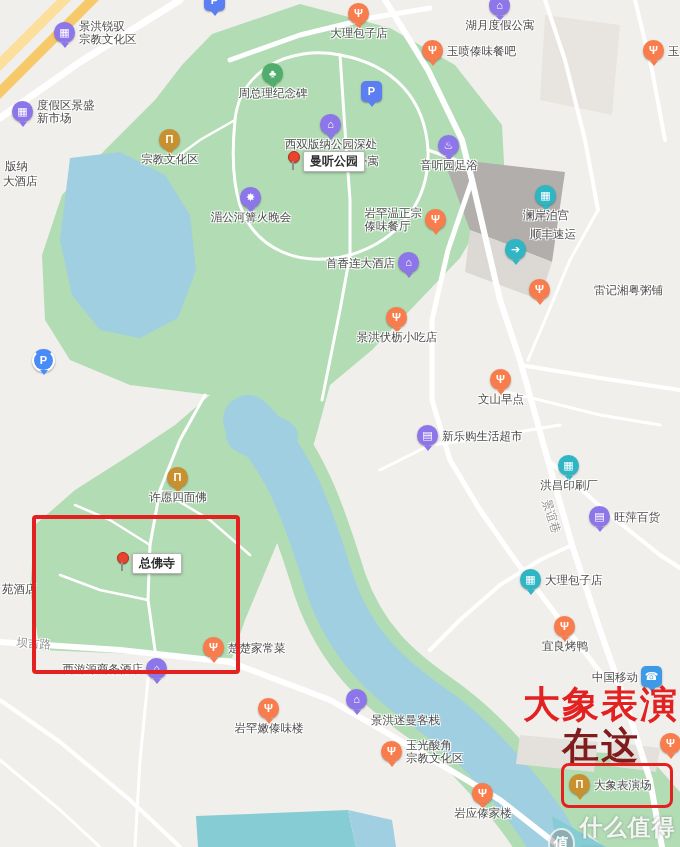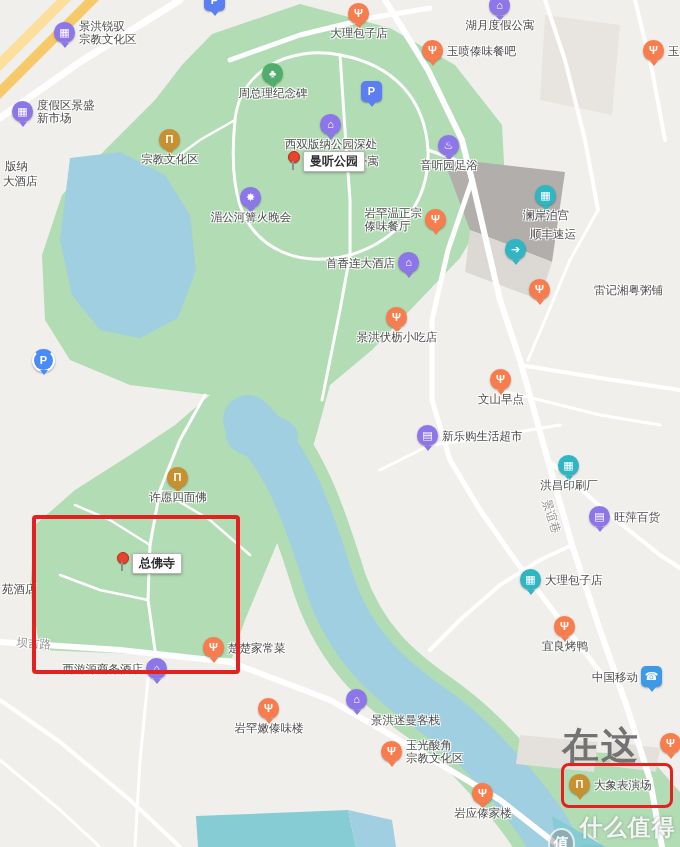--- a/index.html
+++ b/index.html
@@ -363,21 +363,22 @@
         <i></i>
       </div>
       <div class="selbox" style="left: 303px; top: 151px;">曼听公园</div>
       <div class="redpin" style="left: 122px; top: 557px;">
         <i></i>
       </div>
       <div class="selbox" style="left: 132px; top: 553px;">总佛寺</div>
     </div>
 
   <div id="anno-layer">
-    <div class="bigred" style="left: 601px; top: 721px; color: #737373;">在这</div>
+    <div class="bigred" style="left: 601px; top: 680px; color: rgb(227, 33, 33);">大象表演</div>
+    <div class="bigred" style="left: 601px; top: 721px; color: #7f1d1d;">在这</div>
   <div class="annobox" style="left: 32px; top: 515px; width: 200px; height: 151px; border-width: 4px; border-radius: 4px; border-color: rgb(227, 33, 33);"></div>
       <div class="annobox" style="left: 561px; top: 763px; width: 106px; height: 39px; border-width: 3px; border-radius: 8px; border-color: rgb(227, 33, 33);"></div>
     </div>
 
   <div id="wm-layer">
     <div class="watermark">
       <span class="wm-logo">值</span>
       <span class="wm-text">什么值得买</span>
     </div>
   </div>

